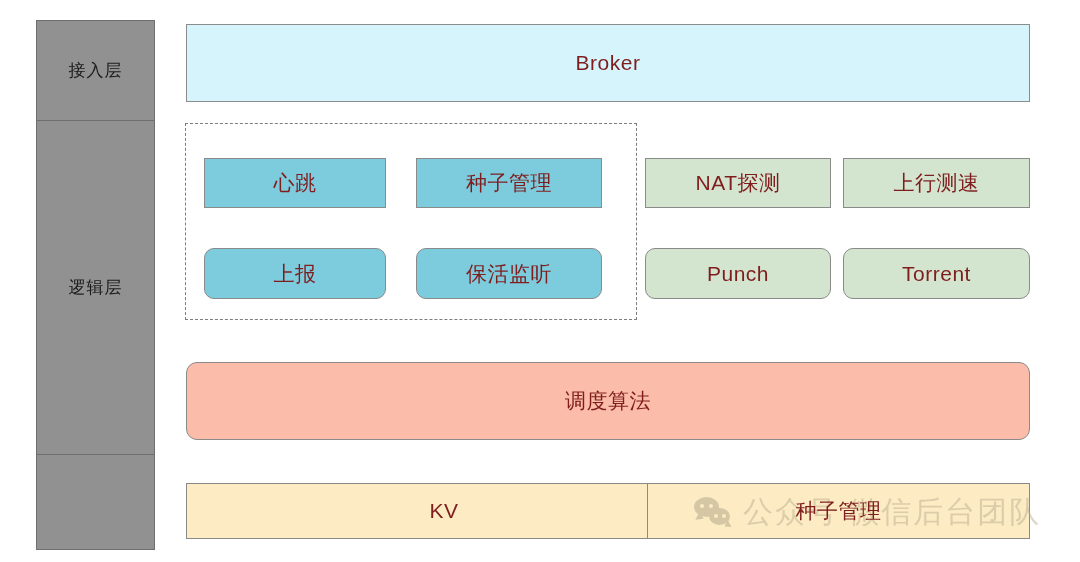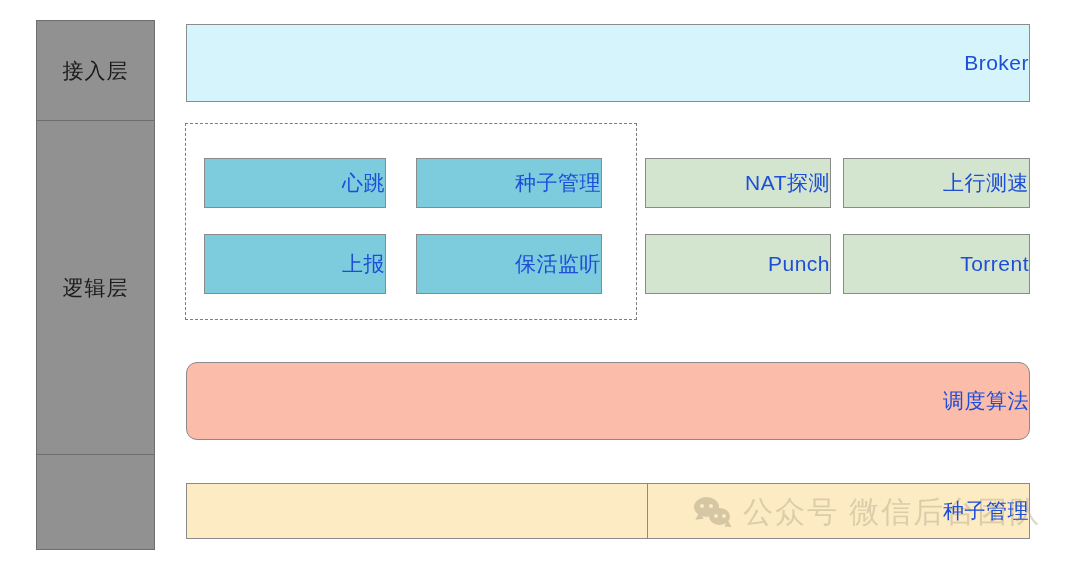--- a/index.html
+++ b/index.html
@@ -34,38 +34,38 @@
   .layer-cell {
     position: absolute;
     left: 0;
     width: 100%;
     box-sizing: border-box;
     background: #919191;
     display: flex;
     align-items: center;
     justify-content: center;
     color: #1a1a1a;
-    font-size: 21px;
+    font-size: 17px;
     letter-spacing: 1px;
   }
   .layer-cell.divided { border-bottom: 1px solid #6e6e6e; }
 
   .layer-access  { top: 0px;   height: 100px; }
   .layer-logic   { top: 100px; height: 334px; }
   .layer-storage { top: 434px; height: 94px;  }
 
   
   .node {
     position: absolute;
     box-sizing: border-box;
     border: 1px solid #8a8a8a;
     display: flex;
     align-items: center;
-    justify-content: flex-end;
-    color: #1d4ed8;
+    justify-content: center;
+    color: #7f1d1d;
     font-size: 21px;
     letter-spacing: 0.5px;
     text-align: center;
   }
 
   .node.broker {
     left: 186px;
     top: 24px;
     width: 844px;
     height: 78px;
@@ -83,21 +83,21 @@
     box-sizing: border-box;
     border: 1.5px dashed #7d7d7d;
     background: transparent;
   }
 
   .node.blue  { background: #7cccde; border-color: #8a8a8a; }
   .node.green { background: #d3e5cf; border-color: #8a8a8a; }
 
   
   .r1 { top: 158px; height: 50px; }
-  .r2 { top: 234px; height: 60px; }
+  .r2 { top: 248px; height: 51px; border-radius: 10px; }
 
   .c1 { left: 204px; width: 182px; }
   .c2 { left: 416px; width: 186px; }
   .c3 { left: 645px; width: 186px; }
   .c4 { left: 843px; width: 187px; }
 
   .node.sched {
     left: 186px;
     top: 362px;
     width: 844px;

